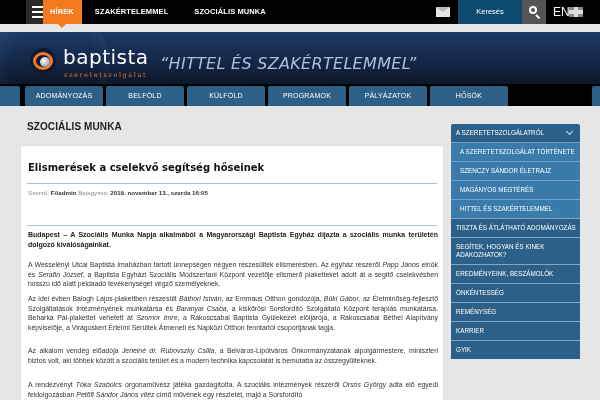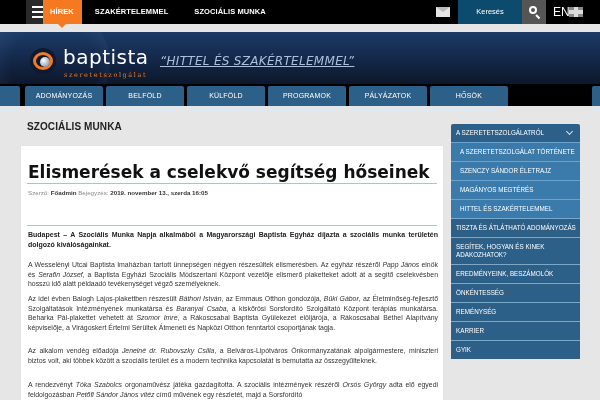--- a/index.html
+++ b/index.html
@@ -25,32 +25,32 @@
   .flag::after { content: ""; position: absolute; left: 0; top: 3px; width: 14px; height: 4px; background: #ddd; }
 
   
   .banner { position: absolute; left: 0; top: 32px; width: 600px; height: 60px; background: linear-gradient(180deg, #1c3a66 0%, #14284a 45%, #0a1220 100%); overflow: hidden; }
   .banner .swirl { position: absolute; left: -30px; top: -30px; width: 140px; height: 120px; border-radius: 50%; background: radial-gradient(circle at 60% 55%, rgba(255,255,255,0.0) 40%, rgba(80,110,160,0.18) 60%, rgba(0,0,0,0) 75%); }
   .logo-mark { position: absolute; left: 30px; top: 16px; width: 26px; height: 26px; border-radius: 50%; background: #0d1a30; }
   .logo-mark .ring { position: absolute; left: 3px; top: 4px; width: 20px; height: 18px; border: 3px solid #f47920; border-radius: 50%; }
   .logo-mark .ball { position: absolute; left: 10px; top: 9px; width: 10px; height: 10px; border-radius: 50%; background: radial-gradient(circle at 35% 35%, #fff 0%, #aeb9c8 55%, #5a6a82 100%); }
   .logo-text { position: absolute; left: 63px; top: 13px; font-family: "DejaVu Sans", sans-serif; font-size: 20px; color: #fff; letter-spacing: 0.5px; }
   .logo-sub { position: absolute; left: 64px; top: 39px; font-family: "DejaVu Serif", serif; font-size: 6.5px; color: #f47920; letter-spacing: 1.6px; }
-  .slogan { position: absolute; left: 160px; top: 22px; font-family: "DejaVu Sans", sans-serif; font-style: italic; font-size: 12px; color: #a9c1dd; letter-spacing: 0.3px; text-decoration: underline; }
+  .slogan { position: absolute; left: 160px; top: 22px; font-family: "DejaVu Sans", sans-serif; font-style: italic; font-size: 16px; color: #a9c1dd; letter-spacing: 0.3px; }
 
   
   .subnav { position: absolute; left: 0; top: 84px; width: 600px; height: 22px; background: #000; }
   .tab { position: absolute; top: 2px; height: 20px; background: #2d6088; color: #fff; font-size: 7px; line-height: 20px; text-align: center; border-radius: 2px 2px 0 0; letter-spacing: 0.2px; }
 
   
   .content { position: absolute; left: 0; top: 106px; width: 600px; height: 294px; background: #e6e6e6; }
   .section-title { position: absolute; left: 27px; top: 15px; font-size: 10px; font-weight: bold; color: #222; letter-spacing: 0.1px; }
 
   .card { position: absolute; left: 21px; top: 40px; width: 422px; height: 260px; background: #fff; box-shadow: 0 0 1px rgba(0,0,0,0.08); }
-  .article-title { position: absolute; left: 7px; top: 16px; font-family: "DejaVu Sans", sans-serif; font-size: 17px; font-weight: bold; color: #111; }
+  .article-title { position: absolute; left: 7px; top: 16px; font-family: "DejaVu Sans", sans-serif; font-size: 10px; font-weight: bold; color: #111; }
   .rule1 { position: absolute; left: 6px; top: 37px; width: 410px; height: 1px; background: #a9c3d6; }
   .meta { position: absolute; left: 7px; top: 43px; font-size: 6.2px; color: #888; white-space: nowrap; }
   .meta b { color: #333; font-weight: bold; }
   .rule2 { position: absolute; left: 6px; top: 79px; width: 410px; height: 1px; background: #a9c3d6; }
   .lead { position: absolute; left: 7px; top: 84px; width: 410px; font-size: 7px; font-weight: bold; color: #222; line-height: 10px; text-align: justify; }
   .para { position: absolute; left: 7px; width: 410px; font-size: 6.9px; color: #333; line-height: 9.5px; text-align: justify; }
   .para i { font-style: italic; }
 
   
   .sidebar { position: absolute; left: 451px; top: 18px; width: 129px; }

